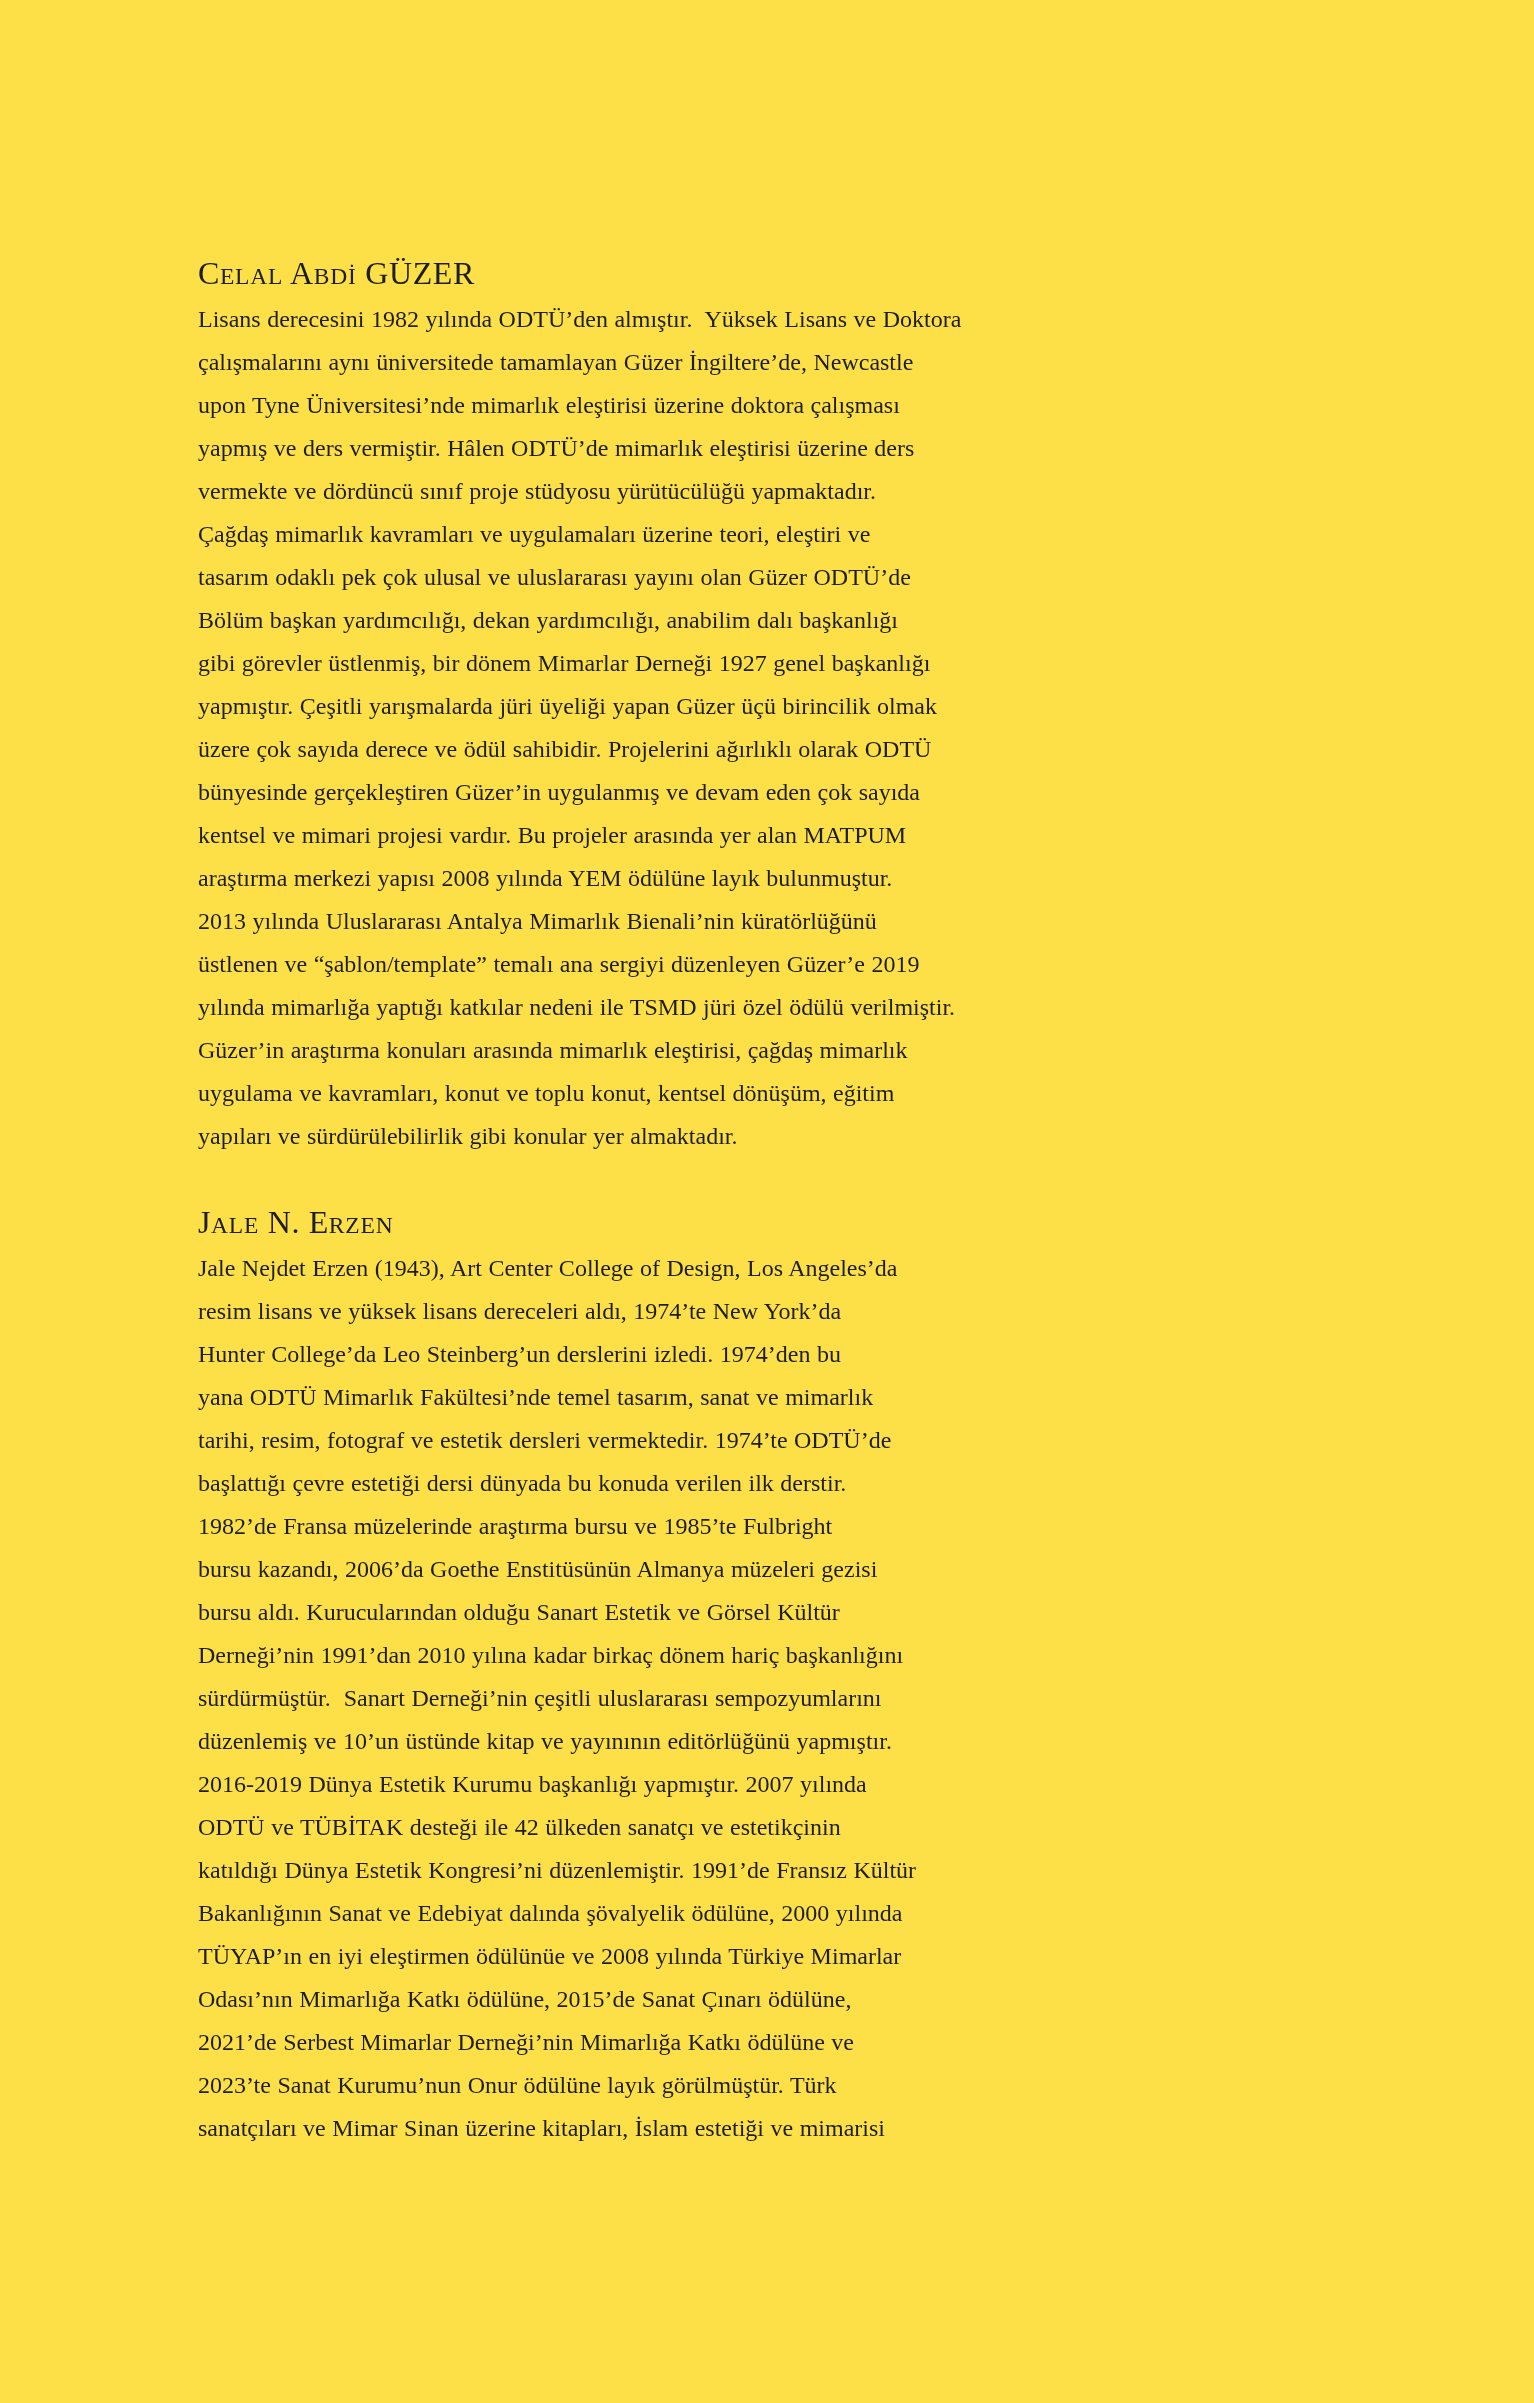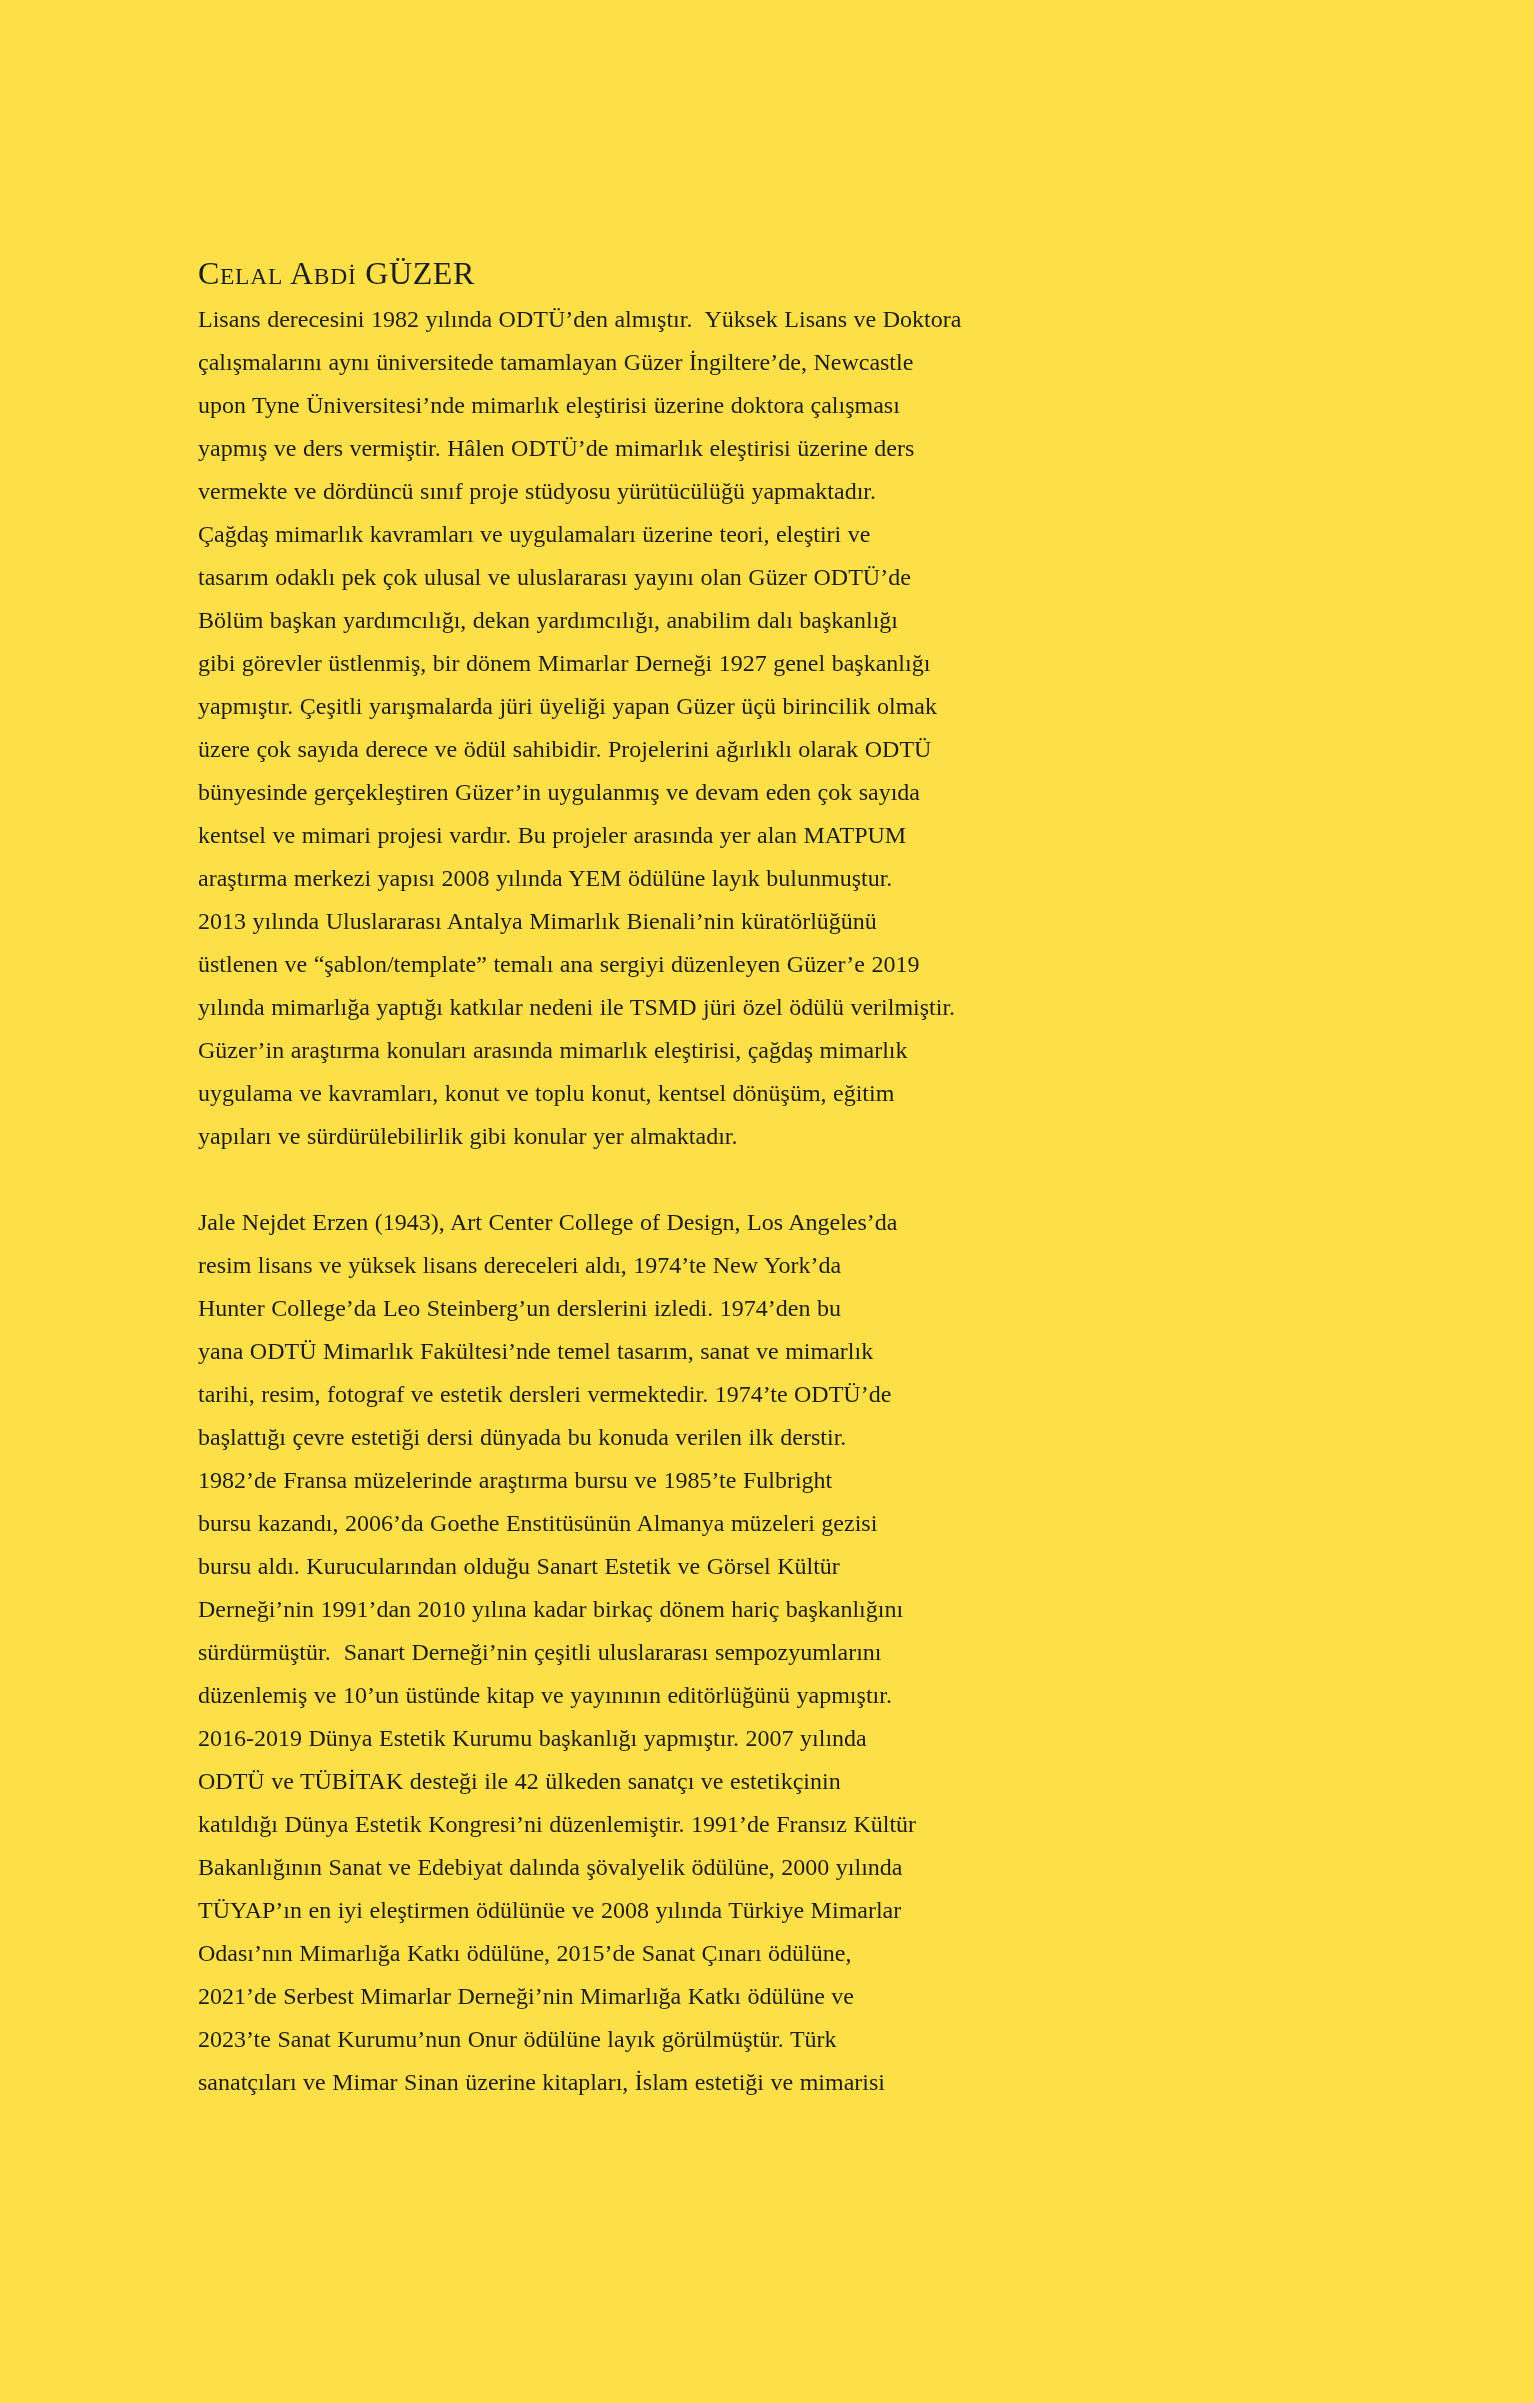--- a/index.html
+++ b/index.html
@@ -67,20 +67,21 @@
 araştırma merkezi yapısı 2008 yılında YEM ödülüne layık bulunmuştur.
 2013 yılında Uluslararası Antalya Mimarlık Bienali’nin küratörlüğünü
 üstlenen ve “şablon/template” temalı ana sergiyi düzenleyen Güzer’e 2019
 yılında mimarlığa yaptığı katkılar nedeni ile TSMD jüri özel ödülü verilmiştir.
 Güzer’in araştırma konuları arasında mimarlık eleştirisi, çağdaş mimarlık
 uygulama ve kavramları, konut ve toplu konut, kentsel dönüşüm, eğitim
 yapıları ve sürdürülebilirlik gibi konular yer almaktadır.</div>
     </section>
 
     <section class="bio">
+      <h2 class="bio-heading"><span class="seg-lg">J</span><span class="seg-sm">ALE</span><span class="seg-lg"> </span><span class="seg-lg">N.</span><span class="seg-lg"> </span><span class="seg-lg">E</span><span class="seg-sm">RZEN</span></h2>
       <div class="bio-lines">Jale Nejdet Erzen (1943), Art Center College of Design, Los Angeles’da
 resim lisans ve yüksek lisans dereceleri aldı, 1974’te New York’da
 Hunter College’da Leo Steinberg’un derslerini izledi. 1974’den bu
 yana ODTÜ Mimarlık Fakültesi’nde temel tasarım, sanat ve mimarlık
 tarihi, resim, fotograf ve estetik dersleri vermektedir. 1974’te ODTÜ’de
 başlattığı çevre estetiği dersi dünyada bu konuda verilen ilk derstir.
 1982’de Fransa müzelerinde araştırma bursu ve 1985’te Fulbright
 bursu kazandı, 2006’da Goethe Enstitüsünün Almanya müzeleri gezisi
 bursu aldı. Kurucularından olduğu Sanart Estetik ve Görsel Kültür
 Derneği’nin 1991’dan 2010 yılına kadar birkaç dönem hariç başkanlığını

